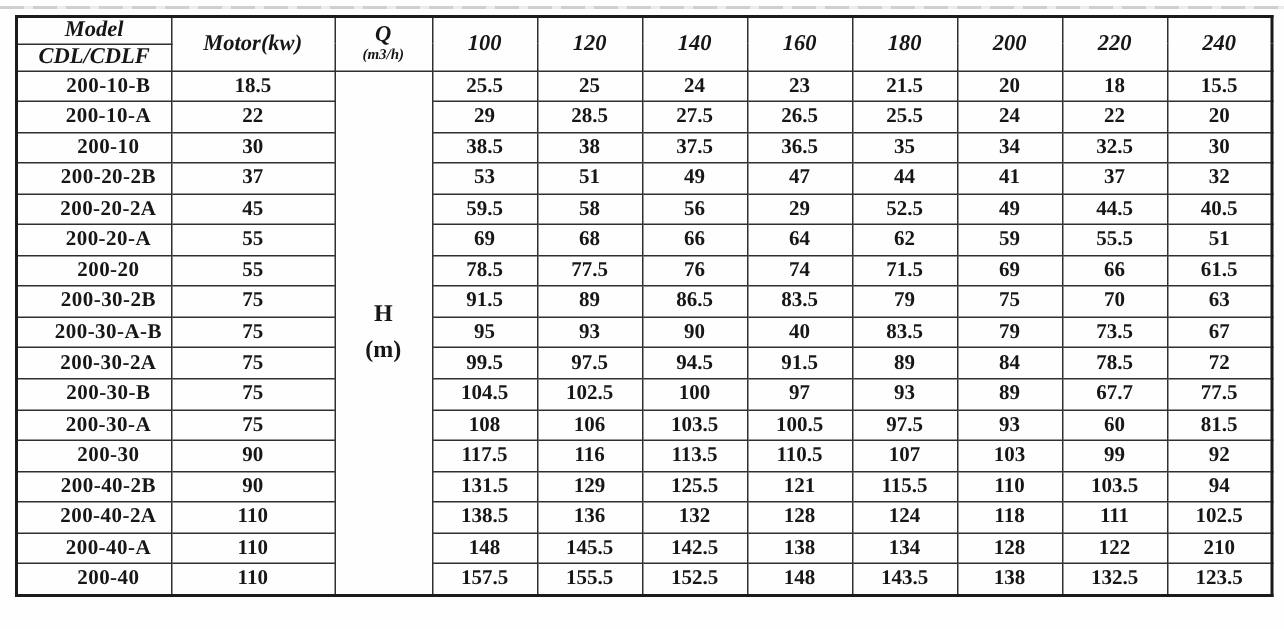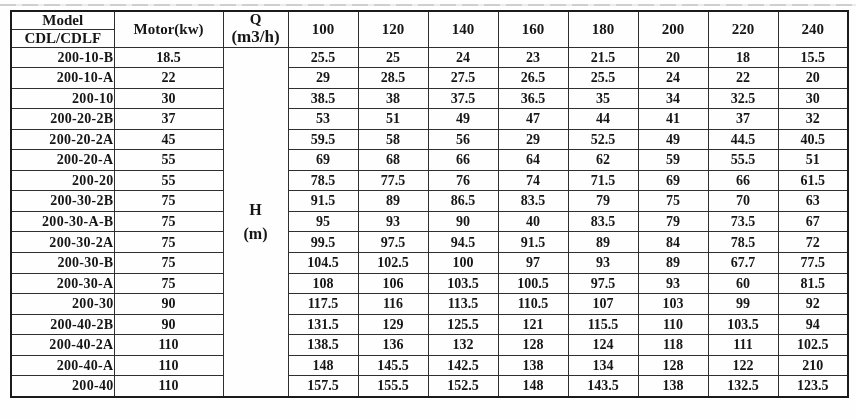--- a/index.html
+++ b/index.html
@@ -33,28 +33,28 @@
   th, td {
     border: 1px solid #2f2f2f;
     font-weight: 700;
     color: #161616;
     text-align: center;
     padding: 0;
     line-height: 1.1;
     overflow: hidden;
     white-space: nowrap;
   }
-  thead tr { height: 18px; }
+  thead tr { height: 18px; font-style: italic; }
   th { font-size: 15px; }
   .q-th div { line-height: 1.05; }
   .q-symbol { font-size: 15px; }
-  .q-unit { font-size: 17px; }
+  .q-unit { font-size: 10px; }
   td { font-size: 14px; }
   td.model {
-    text-align: right;
+    text-align: center;
     padding-left: 19px;
     letter-spacing: 0.3px;
   }
   td.h-cell {
     font-size: 16px;
     vertical-align: middle;
   }
   td.h-cell div { line-height: 1.5; }
 </style>
 </head>

